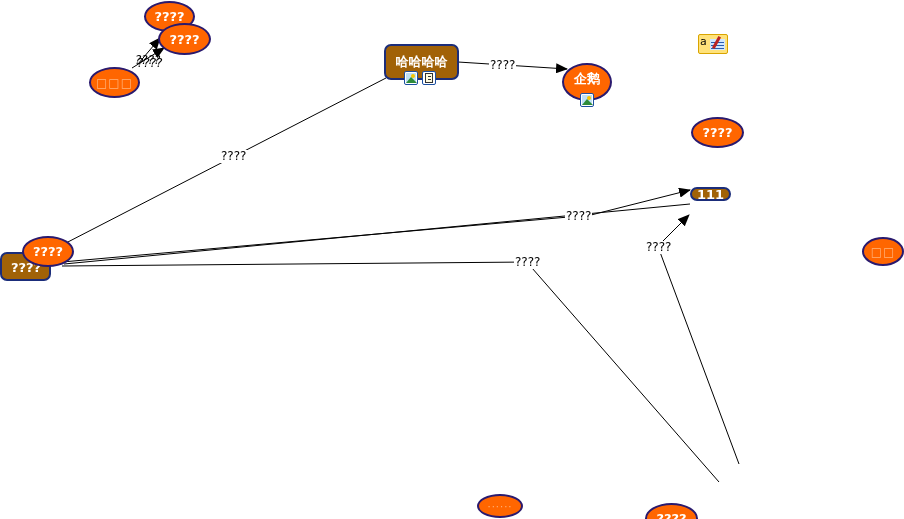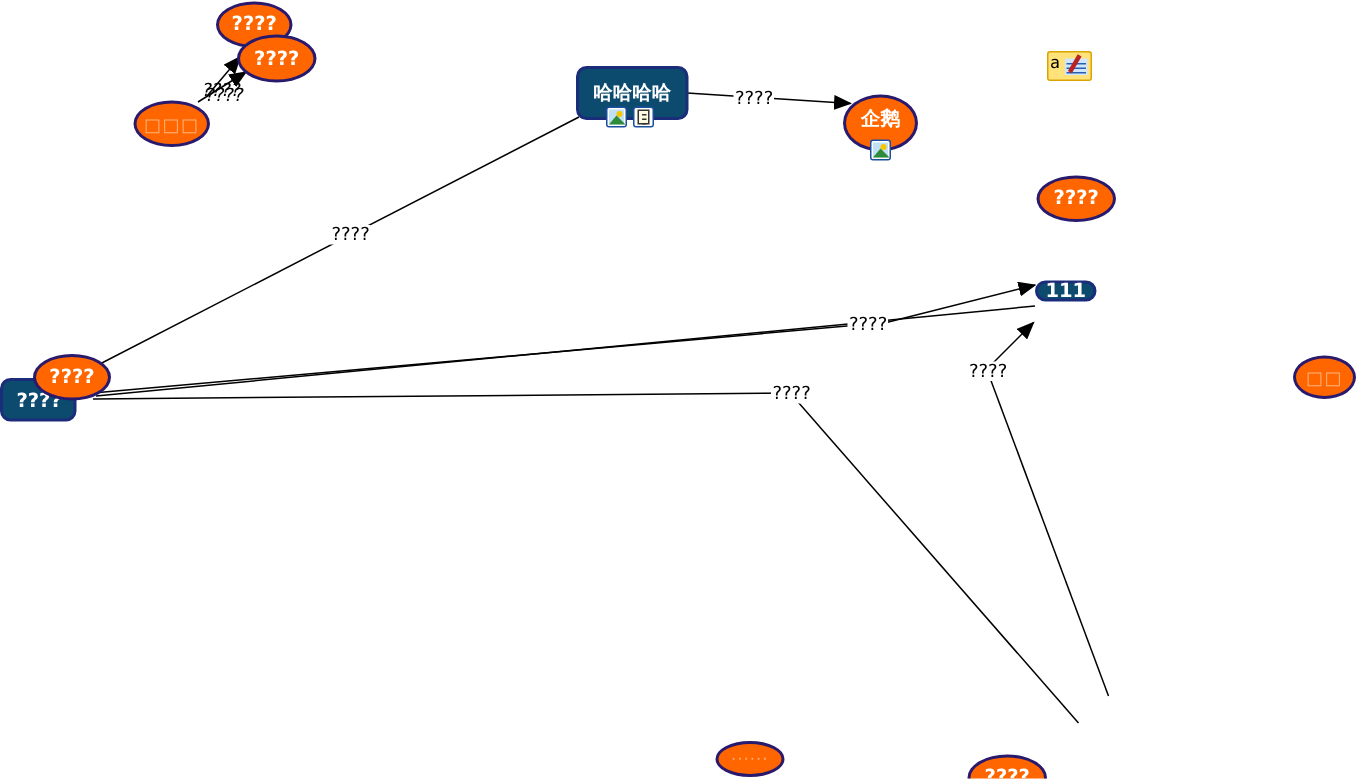--- a/index.html
+++ b/index.html
@@ -4,21 +4,21 @@
 <style>
   html, body { margin:0; padding:0; background:#ffffff; }
   body { width:904px; height:519px; position:relative; overflow:hidden;
          font-family:"DejaVu Sans", sans-serif; }
   #canvas { position:absolute; left:0; top:0; width:904px; height:519px; }
   .node-ellipse { position:absolute; background:#ff6600; border:2px solid #2a1a6e;
          border-radius:50%; box-sizing:border-box; color:#fff; font-weight:bold;
          font-size:13px; display:flex; align-items:center; justify-content:center;
          font-family:"DejaVu Sans", sans-serif; }
   .node-ellipse.dim { color:#ffb27a; font-weight:normal; font-size:12px; letter-spacing:1px; }
-  .node-rect { position:absolute; background:#0c4a6e; border:2px solid #1b2d7a;
+  .node-rect { position:absolute; background:#a16207; border:2px solid #1b2d7a;
          border-radius:7px; box-sizing:border-box; color:#fff; font-weight:bold;
          font-size:13px; display:flex; align-items:center; justify-content:center;
          font-family:"DejaVu Sans", sans-serif; }
   .edge-label { position:absolute; font-size:12px; color:#000; background:#fff;
          font-family:"DejaVu Sans", sans-serif; line-height:13px; padding:0 1px; }
   .attach-icon { position:absolute; width:14px; height:14px; box-sizing:border-box;
          border:1px solid #1b4fa0; background:#fff; border-radius:2px; }
   .img-icon .sky { position:absolute; left:1px; top:1px; right:1px; bottom:1px; background:#bfe0f5; }
   .img-icon .sun { position:absolute; right:2px; top:2px; width:4px; height:4px; background:#f7c600; border-radius:50%; }
   .img-icon .hill { position:absolute; left:1px; bottom:1px; width:0; height:0;

